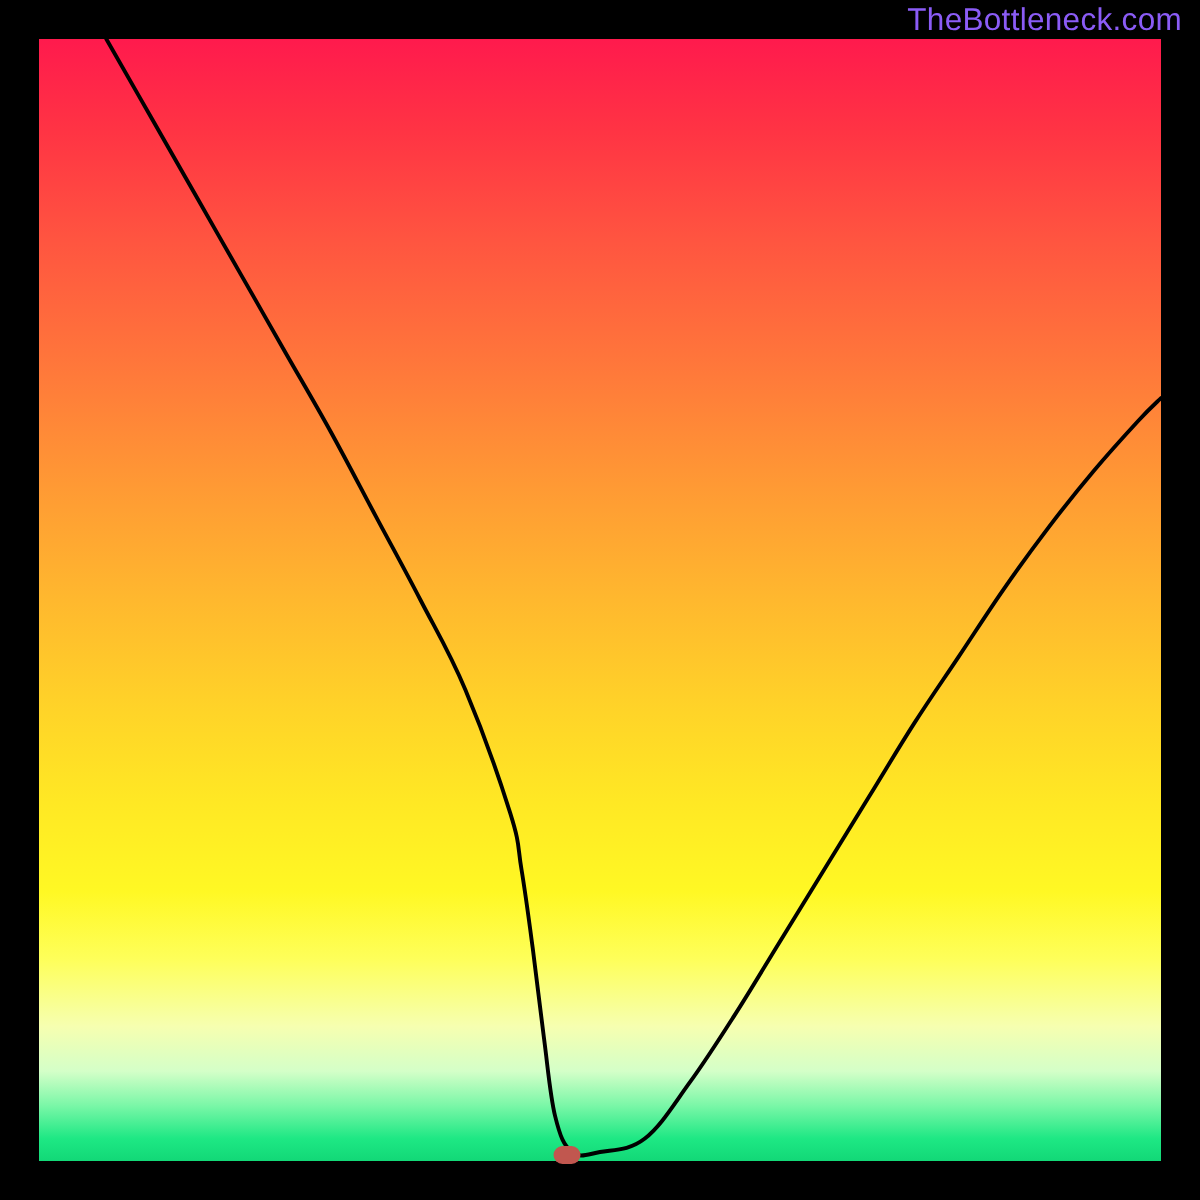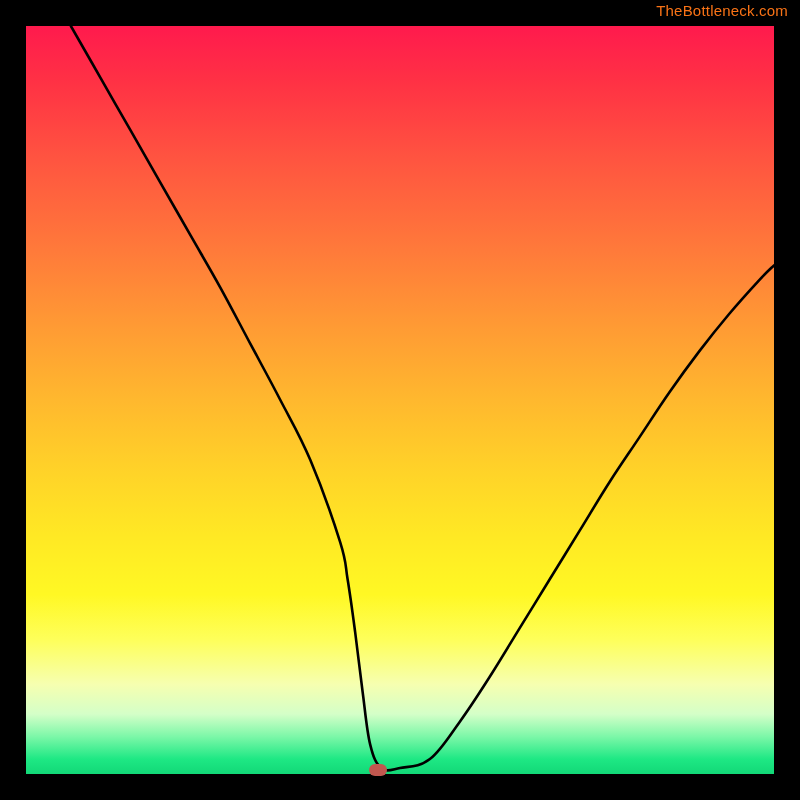--- a/index.html
+++ b/index.html
@@ -36,22 +36,22 @@
       #f6ffb0 88%,
       #d4ffc8 92%,
       #7cf7a8 95%,
       #1ee884 98%,
       #12d877 100%);
   }
   .watermark {
     position: absolute;
     top: 2px;
     right: 12px;
-    color: #f97316;
-    font-size: 15px;
+    color: #8b5cf6;
+    font-size: 21px;
     font-weight: 500;
     letter-spacing: 0.2px;
     user-select: none;
   }
   svg.curve {
     position: absolute;
     left: 0;
     top: 0;
     width: 748px;
     height: 748px;

